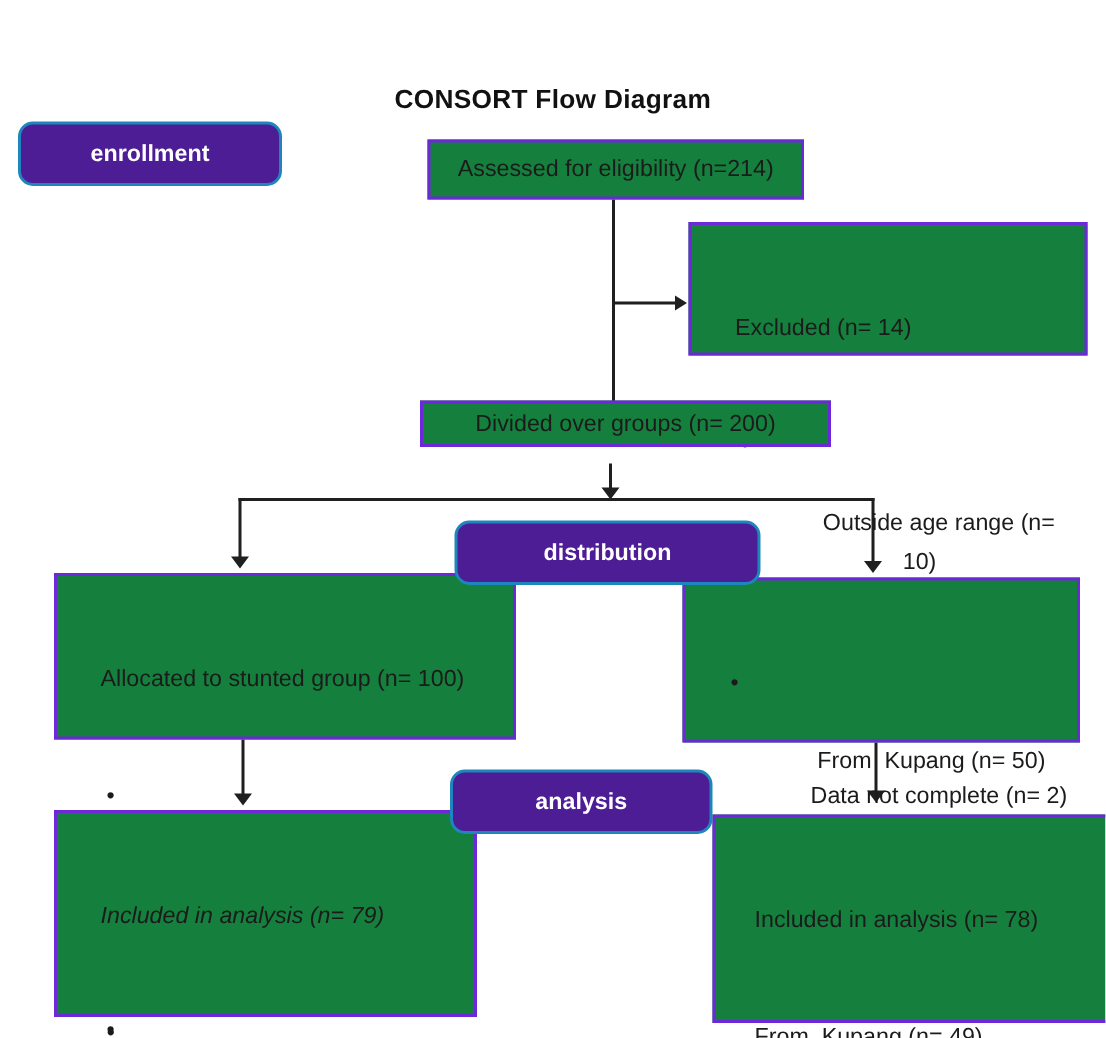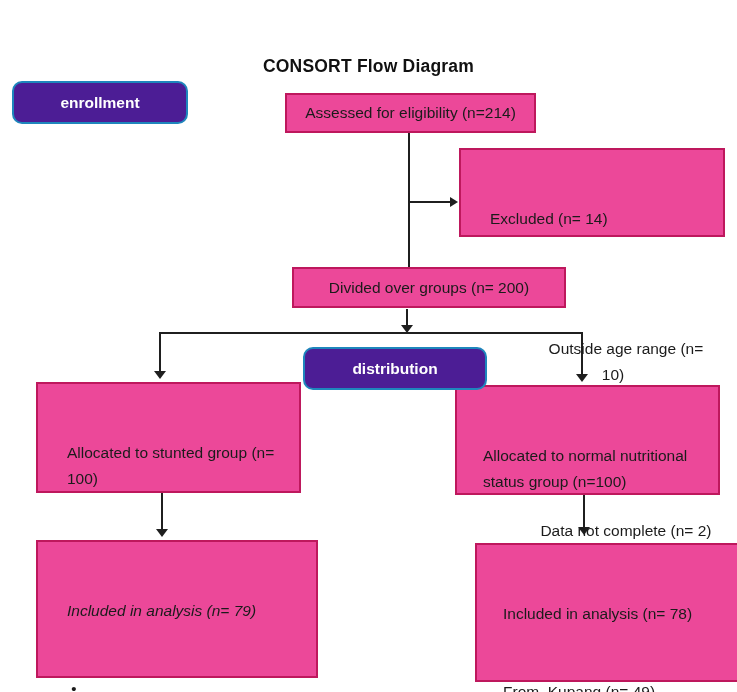--- a/index.html
+++ b/index.html
@@ -5,21 +5,21 @@
   html,body{margin:0;padding:0;background:#ffffff;}
   .canvas{
     position:relative;width:737px;height:692px;background:#ffffff;
     font-family:"Liberation Sans",sans-serif;color:#1b1b1b;overflow:hidden;
   }
   .title{
     position:absolute;left:0;top:8px;width:737px;text-align:center;
     font-size:17.5px;font-weight:bold;color:#111;letter-spacing:.2px;margin-top:48px;
   }
   .box{
-    position:absolute;background:#ec4899;border:2px solid #be185d;
+    position:absolute;background:#15803d;border:2px solid #6d28d9;
     font-size:15.5px;line-height:26px;z-index:2;box-sizing:border-box;
     white-space:pre-wrap;
   }
   .center-box{display:flex;align-items:center;justify-content:center;text-align:center;}
   .pad-l{padding:4px 8px 4px 29px;}
   .pad-r{padding:4px 6px 4px 26px;}
   .li{position:relative;padding-left:21px;text-align:center;}
   .li .dot{position:absolute;left:4px;top:0;}
   .stage-btn{
     position:absolute;z-index:3;background:#4c1d95;border:2px solid #1e86bc;
@@ -40,21 +40,22 @@
   }
 </style>
 </head>
 <body>
 
 <div class="canvas">
 
   <div class="title">CONSORT Flow Diagram</div>
 
   <div class="stage-btn" style="left:12px;top:81px;width:176px;height:43px;">enrollment</div>
-  <div class="stage-btn" style="left:303px;top:347px;width:184px;height:43px;">distribution</div>
+  <div class="stage-btn" style="left:303px;top:347px;width:204px;height:43px;">distribution</div>
+  <div class="stage-btn" style="left:300px;top:513px;width:175px;height:43px;">analysis</div>
 
   <div class="vline" style="left:408px;top:133px;width:2px;height:135px;"></div>
   <div class="hline" style="left:408px;top:201px;width:43px;height:2px;"></div>
   <div class="arrow-right" style="left:450px;top:197px;"></div>
 
   <div class="vline" style="left:406px;top:309px;width:2px;height:17px;"></div>
   <div class="arrow-down" style="left:401px;top:325px;"></div>
   <div class="hline" style="left:159px;top:332px;width:424px;height:2px;"></div>
 
   <div class="vline" style="left:159px;top:332px;width:2px;height:40px;"></div>
@@ -78,38 +79,37 @@
     <div class="li">
       <span class="dot">•</span>
       <span>Outside age range (n= 10)</span>
     </div>
     <div class="li">
       <span class="dot">•</span>
       <span>Data not complete (n= 2)</span>
     </div>
   </div>
 
-  <div class="box center-box" style="left:292px;top:267px;width:274px;height:41px;">
+  <div class="box center-box" style="left:280px;top:267px;width:274px;height:31px;">
     <span>Divided over groups (n= 200)</span>
   </div>
 
-  <div class="box pad-l" style="left:36px;top:382px;width:265px;height:111px;">
+  <div class="box pad-l" style="left:36px;top:382px;width:308px;height:111px;">
     <div>Allocated to stunted group (n= 100)</div>
     <div class="li">
       <span class="dot">•</span>
       <span>From  Kupang (n= 50)</span>
     </div>
     <div class="li">
       <span class="dot">•</span>
       
     </div>
   </div>
 
   <div class="box pad-r" style="left:455px;top:385px;width:265px;height:110px;">
-    <div>Allocated to normal nutritional status group (n=100)</div>
     <div class="li">
       <span class="dot">•</span>
       <span>From  Kupang (n= 50)</span>
     </div>
     
   </div>
 
   <div class="box pad-l" style="left:36px;top:540px;width:282px;height:138px;font-style:italic;">
     <div>Included in analysis (n= 79)</div>
     <div class="li">

